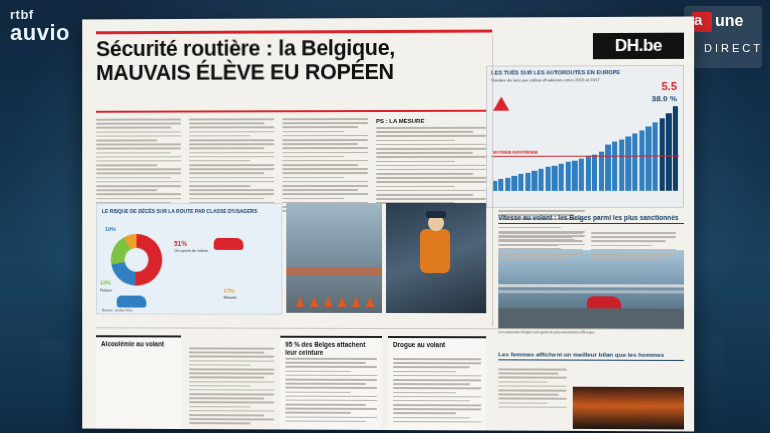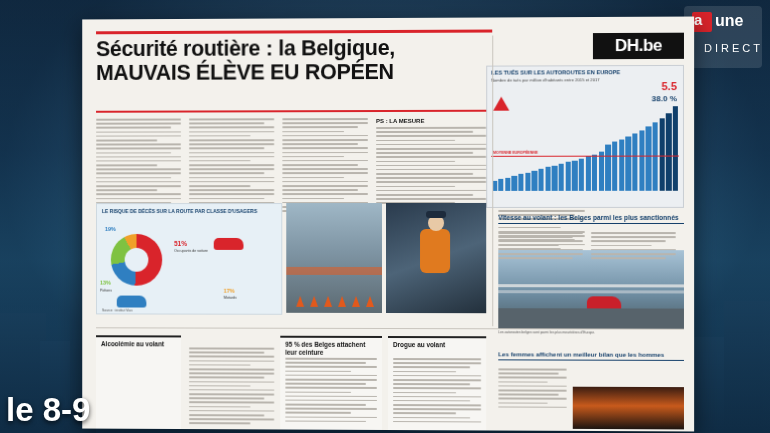--- a/index.html
+++ b/index.html
@@ -112,20 +112,24 @@
     <div class="bld" style="left:0;width:46px;height:120px;"></div>
     <div class="bld" style="left:40px;width:34px;height:92px;"></div>
     <div class="bld" style="left:70px;width:26px;height:140px;"></div>
     <div class="bld" style="left:600px;width:40px;height:110px;"></div>
     <div class="bld" style="left:640px;width:52px;height:150px;"></div>
     <div class="bld" style="left:690px;width:38px;height:96px;"></div>
     <div class="bld" style="left:724px;width:46px;height:132px;"></div>
   </div>
   <div class="haze"></div>
 
+  <div class="rtbf">
+    <div class="r1">rtbf</div>
+    <div class="r2">auvio</div>
+  </div>
 
   <div class="chbug">
     <div class="sq"></div>
     <div class="a">a</div>
     <div class="une">une</div>
     <div class="direct">DIRECT</div>
   </div>
 
   <div class="paper">
 
@@ -450,15 +454,14 @@
         <div class="ln s"></div>
         <div class="ln m"></div>
         <div class="ln f"></div>
     </div>
 
     <div class="rule" style="left:14px;top:310px;width:588px;height:1px;"></div>
     <div class="rule" style="left:412px;top:18px;width:1px;height:290px;"></div>
 
   </div>
 
-  <div class="prog">le 8-9</div>
 
 </div>
 
 </body></html>

